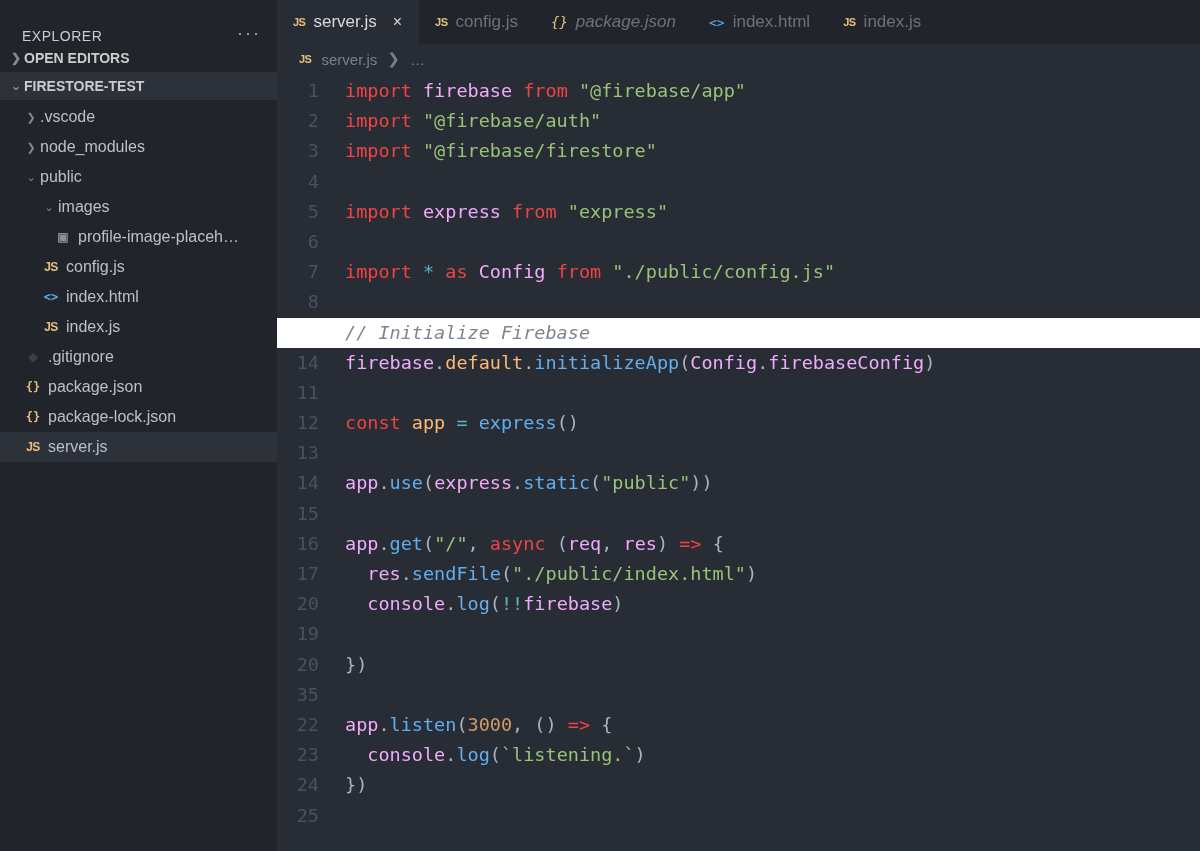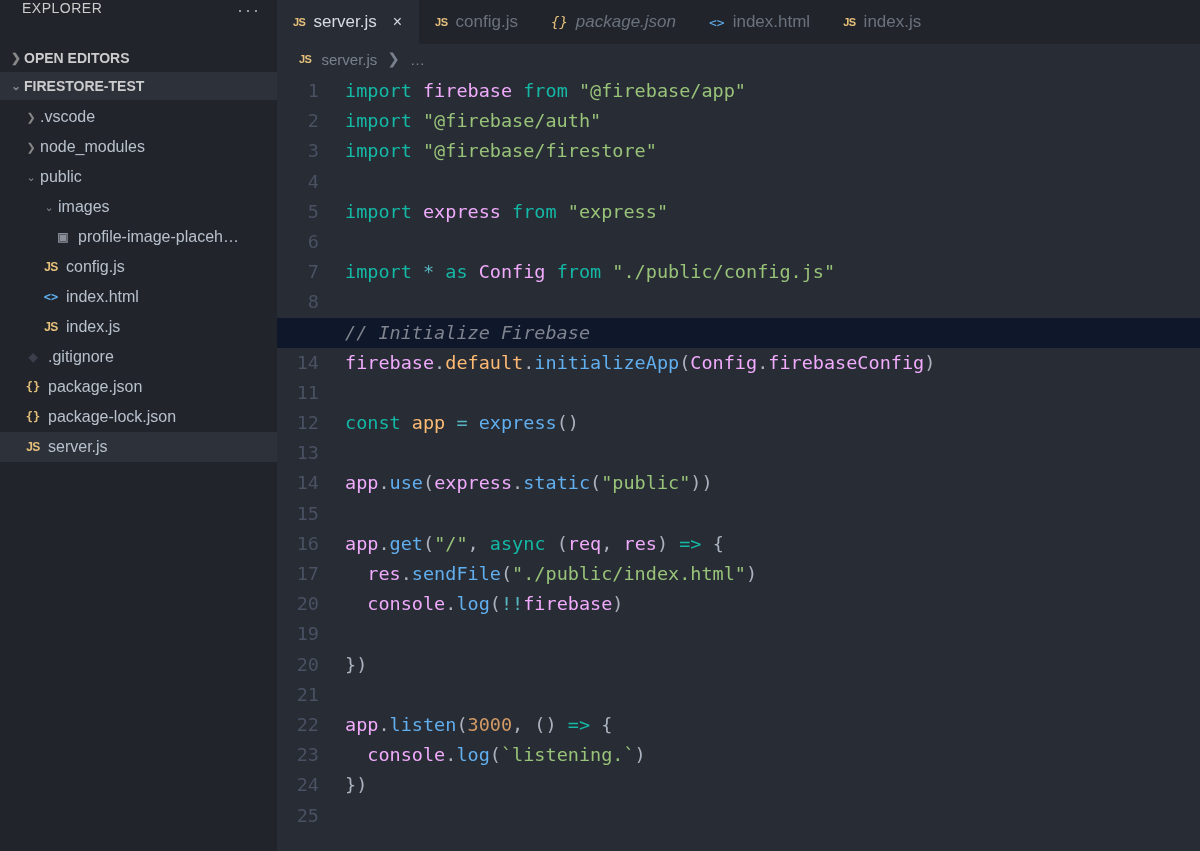--- a/index.html
+++ b/index.html
@@ -15,21 +15,21 @@
 .sidebar {
   width: 277px;
   background: #21252b;
   display: flex;
   flex-direction: column;
   flex-shrink: 0;
 }
 .sidebar-header {
   height: 44px;
   display: flex;
-  align-items: flex-start;
+  align-items: flex-end;
   justify-content: space-between;
   padding: 0 16px 0 22px;
   color: #ccc;
   font-size: 14px;
   letter-spacing: 0.5px;
 }
 .dots { color: #aaa; font-size: 18px; letter-spacing: 2px; cursor: pointer; }
 .section-header {
   display: flex; align-items: center;
   padding: 6px 8px;
@@ -112,23 +112,23 @@
   width: 60px;
   text-align: right;
   color: #495162;
   padding-right: 18px;
   user-select: none;
 }
 .gutter div { height: 30.2px; }
 .gutter .hl { color: #8d94a1; }
 .code { flex: 1; white-space: pre; color: #abb2bf; position: relative; padding-left: 8px; }
 .code .line { height: 30.2px; }
-.code .line.hl { background: #0f172a; margin-left: -68px; padding-left: 68px; width: calc(100% + 68px); }
-
-.k { color: #14b8a6; }   
+.code .line.hl { background: #ffffff; margin-left: -68px; padding-left: 68px; width: calc(100% + 68px); }
+
+.k { color: #ef4444; }   
 .v { color: #f0abfc; }   
 .s { color: #98c379; }   
 .f { color: #61afef; }   
 .p { color: #abb2bf; }   
 .c { color: #7f848e; font-style: italic; } 
 .n { color: #d19a66; margin-top: 16px; }   
 .y { color: #fdba74; }   
 .t { color: #56b6c2; }
 </style>
 </head>
@@ -244,21 +244,21 @@
         <div>11</div>
         <div>12</div>
         <div>13</div>
         <div>14</div>
         <div>15</div>
         <div>16</div>
         <div>17</div>
         <div>20</div>
         <div>19</div>
         <div>20</div>
-        <div>21</div>
+        <div>35</div>
         <div>22</div>
         <div>23</div>
         <div>24</div>
         <div>25</div>
       </div>
     <div class="code" id="code"><div class="line"><span class="k">import</span><span class="p"> </span><span class="v">firebase</span><span class="p"> </span><span class="k">from</span><span class="p"> </span><span class="s">"@firebase/app"</span></div><div class="line"><span class="k">import</span><span class="p"> </span><span class="s">"@firebase/auth"</span></div><div class="line"><span class="k">import</span><span class="p"> </span><span class="s">"@firebase/firestore"</span></div><div class="line">&nbsp;</div><div class="line"><span class="k">import</span><span class="p"> </span><span class="v">express</span><span class="p"> </span><span class="k">from</span><span class="p"> </span><span class="s">"express"</span></div><div class="line">&nbsp;</div><div class="line"><span class="k">import</span><span class="p"> </span><span class="t">*</span><span class="p"> </span><span class="k">as</span><span class="p"> </span><span class="v">Config</span><span class="p"> </span><span class="k">from</span><span class="p"> </span><span class="s">"./public/config.js"</span></div><div class="line">&nbsp;</div><div class="line hl"><span class="c">// Initialize Firebase</span></div><div class="line"><span class="v">firebase</span><span class="p">.</span><span class="y">default</span><span class="p">.</span><span class="f">initializeApp</span><span class="p">(</span><span class="v">Config</span><span class="p">.</span><span class="v">firebaseConfig</span><span class="p">)</span></div><div class="line">&nbsp;</div><div class="line"><span class="k">const</span><span class="p"> </span><span class="y">app</span><span class="p"> </span><span class="t">=</span><span class="p"> </span><span class="f">express</span><span class="p">()</span></div><div class="line">&nbsp;</div><div class="line"><span class="v">app</span><span class="p">.</span><span class="f">use</span><span class="p">(</span><span class="v">express</span><span class="p">.</span><span class="f">static</span><span class="p">(</span><span class="s">"public"</span><span class="p">))</span></div><div class="line">&nbsp;</div><div class="line"><span class="v">app</span><span class="p">.</span><span class="f">get</span><span class="p">(</span><span class="s">"/"</span><span class="p">, </span><span class="k">async</span><span class="p"> (</span><span class="v">req</span><span class="p">, </span><span class="v">res</span><span class="p">) </span><span class="k">=&gt;</span><span class="p"> {</span></div><div class="line"><span class="p">  </span><span class="v">res</span><span class="p">.</span><span class="f">sendFile</span><span class="p">(</span><span class="s">"./public/index.html"</span><span class="p">)</span></div><div class="line"><span class="p">  </span><span class="v">console</span><span class="p">.</span><span class="f">log</span><span class="p">(</span><span class="t">!!</span><span class="v">firebase</span><span class="p">)</span></div><div class="line">&nbsp;</div><div class="line"><span class="p">})</span></div><div class="line">&nbsp;</div><div class="line"><span class="v">app</span><span class="p">.</span><span class="f">listen</span><span class="p">(</span><span class="n">3000</span><span class="p">, () </span><span class="k">=&gt;</span><span class="p"> {</span></div><div class="line"><span class="p">  </span><span class="v">console</span><span class="p">.</span><span class="f">log</span><span class="p">(</span><span class="s">`listening.`</span><span class="p">)</span></div><div class="line"><span class="p">})</span></div><div class="line">&nbsp;</div></div>
   </div>
 </div>
 
 </body></html>

